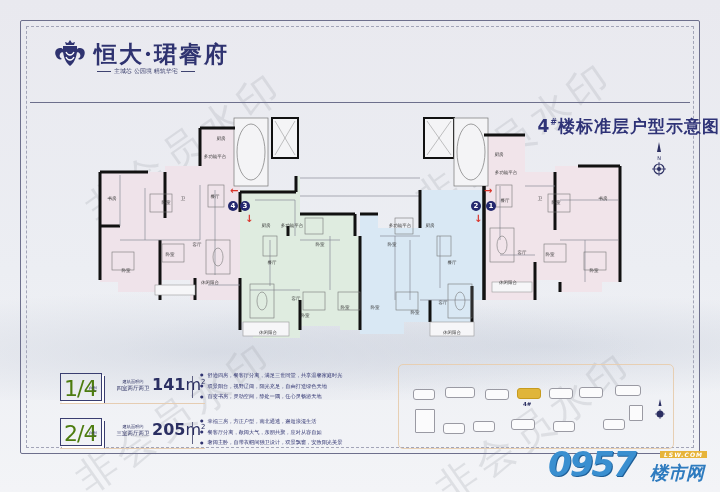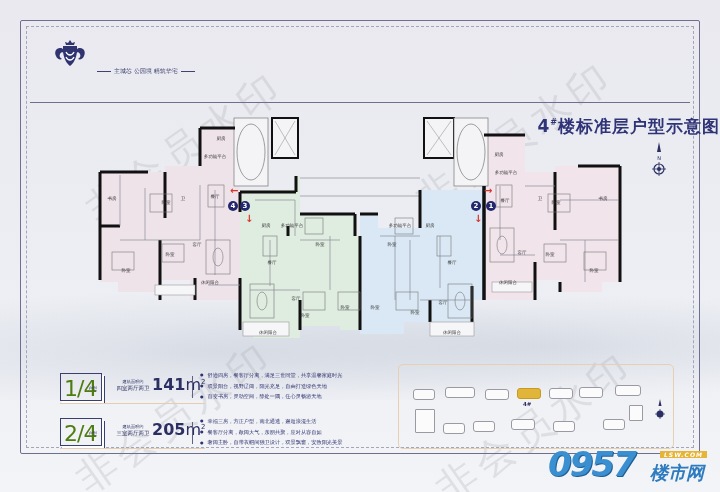--- a/index.html
+++ b/index.html
@@ -76,20 +76,21 @@
 <div class="logo">
   <svg width="36" height="32" viewBox="0 0 36 32">
     <g fill="#2f3370">
       <path d="M18 2 l2 3 3-1-1 3 h-8 l-1-3 3 1z"></path>
       <path d="M8 10 c-4 0-6 4-4 8 c1 3 4 4 6 3 c-2-1-3-3-2-5 c1-2 3-2 4-1 c0-3-1-5-4-5z"></path>
       <path d="M28 10 c4 0 6 4 4 8 c-1 3-4 4-6 3 c2-1 3-3 2-5 c-1-2-3-2-4-1 c0-3 1-5 4-5z"></path>
       <path d="M11 8 h14 v4 c0 8-4 14-7 16 c-3-2-7-8-7-16z"></path>
     </g>
     <path d="M14 14 c2 4 6 4 8 0 M14 19 c2 4 6 4 8 0" stroke="#fff" stroke-width="1.3" fill="none"></path>
   </svg>
+  <span class="logo-title">恒大·珺睿府</span>
 </div>
 <div class="logo-tag">主城芯 公园境 精筑华宅</div>
 
 <div class="page-title">
   <span>4</span><sup>#</sup><span>楼标准层户型示意图</span>
 </div>
 <div class="title-rule"></div>
 
 <svg class="plan" viewBox="0 0 720 492">
 

